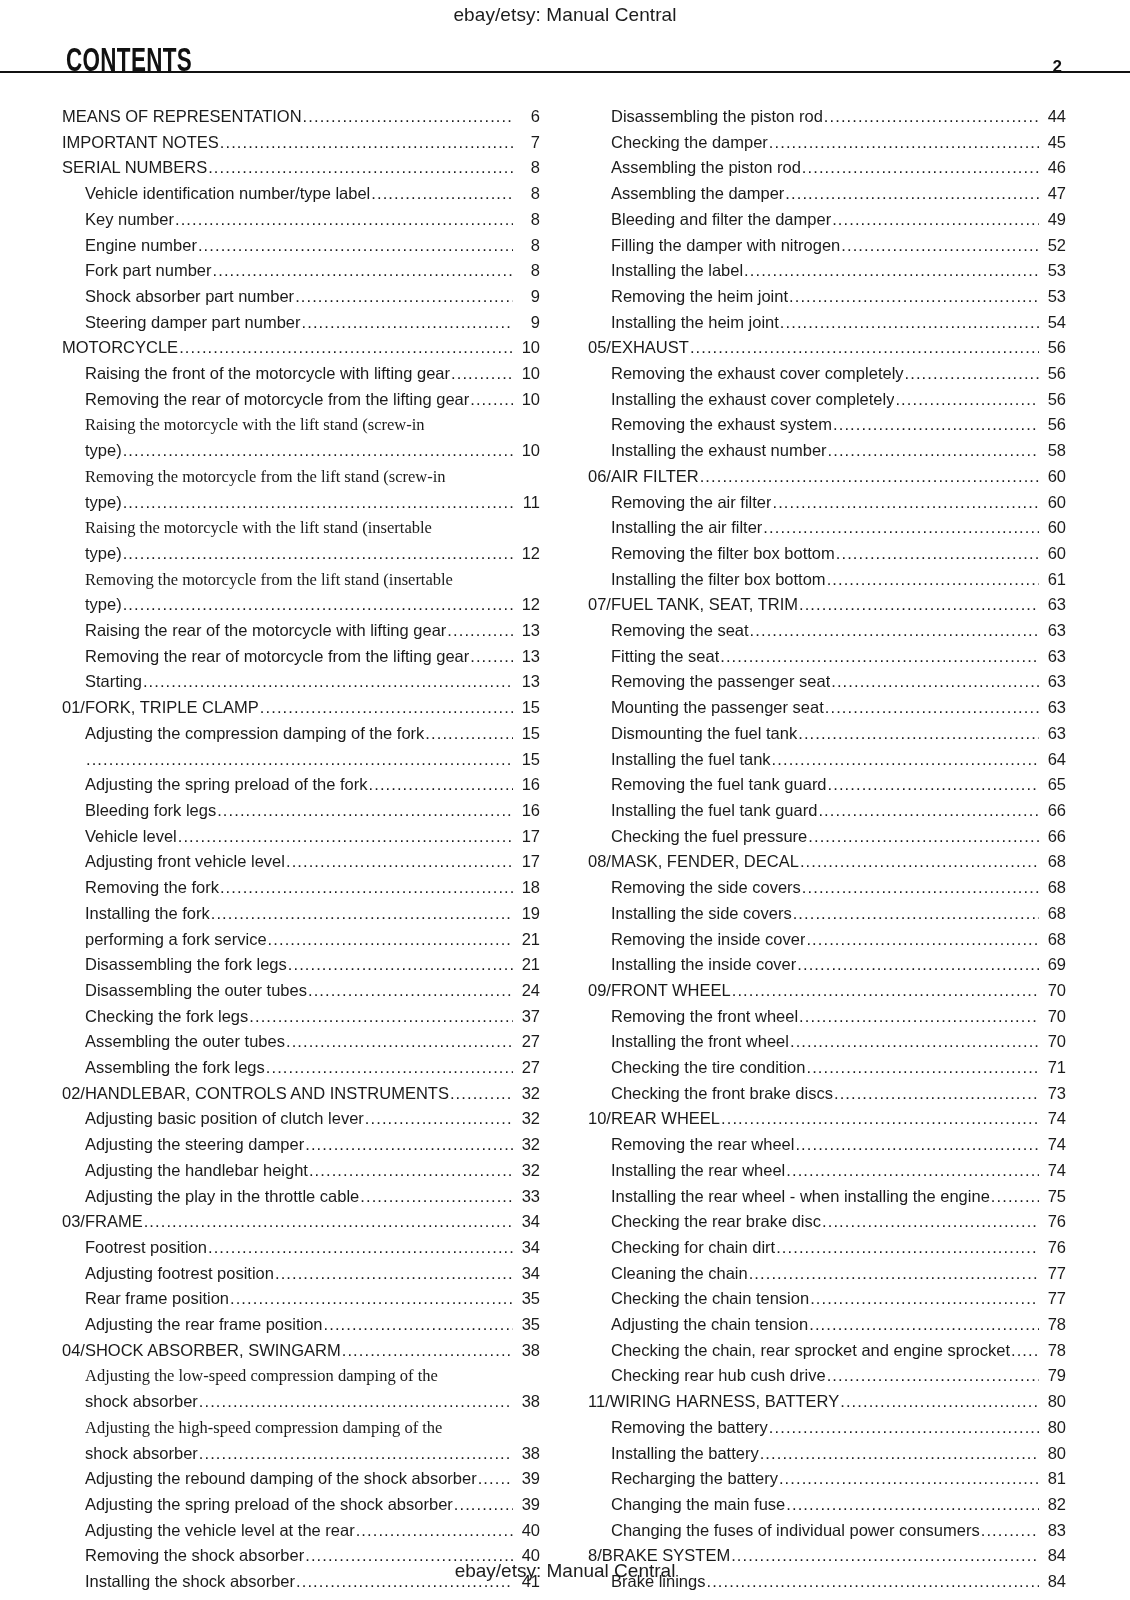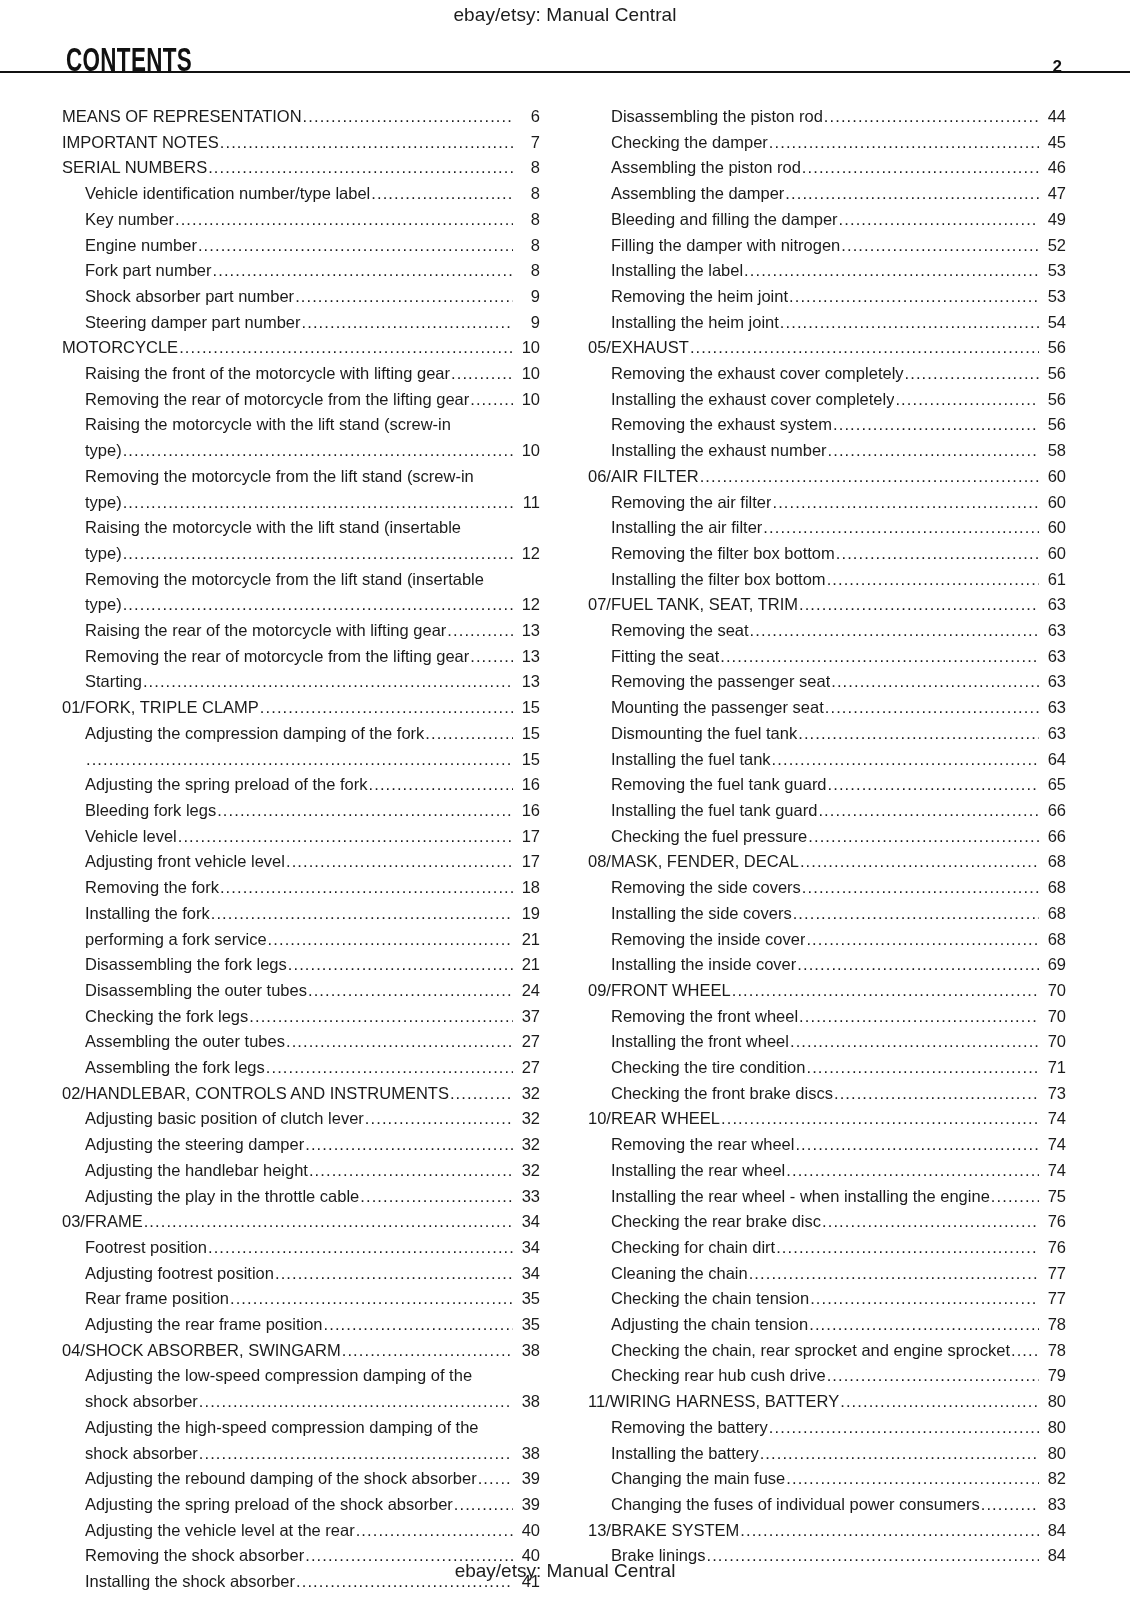--- a/index.html
+++ b/index.html
@@ -114,20 +114,21 @@
     flex: 0 0 auto;
     width: 26px;
     text-align: right;
     color: #1b1b1b;
   }
 
   
   .entry.wrap-first {
     display: block;
     white-space: normal;
+    font-family: Liberation Serif, serif;
   }
   .entry.wrap-first .label {
     display: inline;
   }
 
   
   .running-footer {
     position: absolute;
     bottom: 18px;
     left: 0;
@@ -431,21 +432,21 @@
         <span class="label">Assembling the piston rod</span>
         <span class="leader"></span>
         <span class="page">46</span>
       </div>
       <div class="entry level-2">
         <span class="label">Assembling the damper</span>
         <span class="leader"></span>
         <span class="page">47</span>
       </div>
       <div class="entry level-2">
-        <span class="label">Bleeding and filling the damper</span>
+        <span class="label">Bleeding and filter the damper</span>
         <span class="leader"></span>
         <span class="page">49</span>
       </div>
       <div class="entry level-2">
         <span class="label">Filling the damper with nitrogen</span>
         <span class="leader"></span>
         <span class="page">52</span>
       </div>
       <div class="entry level-2">
         <span class="label">Installing the label</span>
@@ -676,31 +677,36 @@
         <span class="label">Removing the battery</span>
         <span class="leader"></span>
         <span class="page">80</span>
       </div>
       <div class="entry level-2">
         <span class="label">Installing the battery</span>
         <span class="leader"></span>
         <span class="page">80</span>
       </div>
       <div class="entry level-2">
+        <span class="label">Recharging the battery</span>
+        <span class="leader"></span>
+        <span class="page">81</span>
+      </div>
+      <div class="entry level-2">
         <span class="label">Changing the main fuse</span>
         <span class="leader"></span>
         <span class="page">82</span>
       </div>
       <div class="entry level-2">
         <span class="label">Changing the fuses of individual power consumers</span>
         <span class="leader"></span>
         <span class="page">83</span>
       </div>
       <div class="entry level-1">
-        <span class="label">13/BRAKE SYSTEM</span>
+        <span class="label">8/BRAKE SYSTEM</span>
         <span class="leader"></span>
         <span class="page">84</span>
       </div>
       <div class="entry level-2">
         <span class="label">Brake linings</span>
         <span class="leader"></span>
         <span class="page">84</span>
       </div>
     </div>
 </div>

